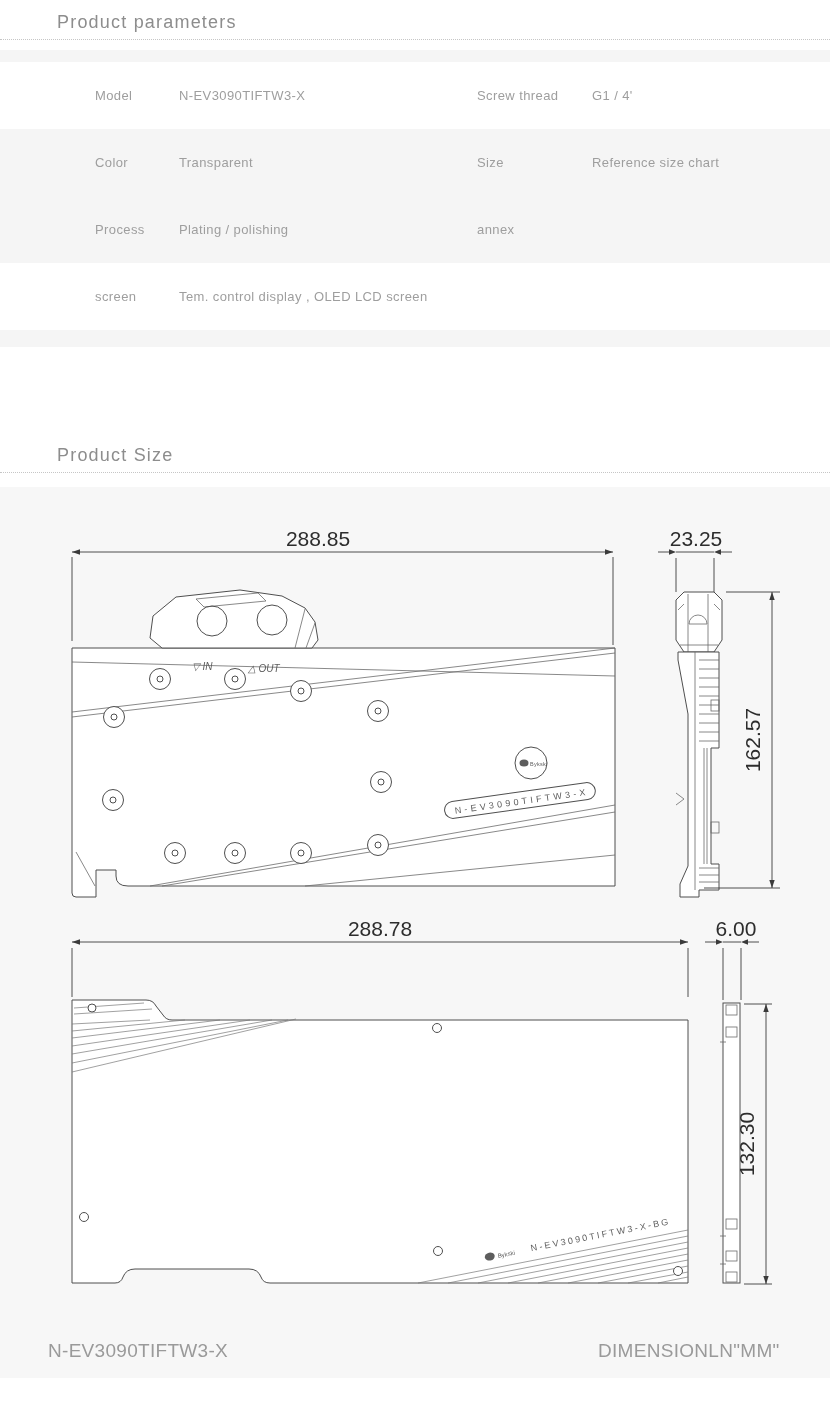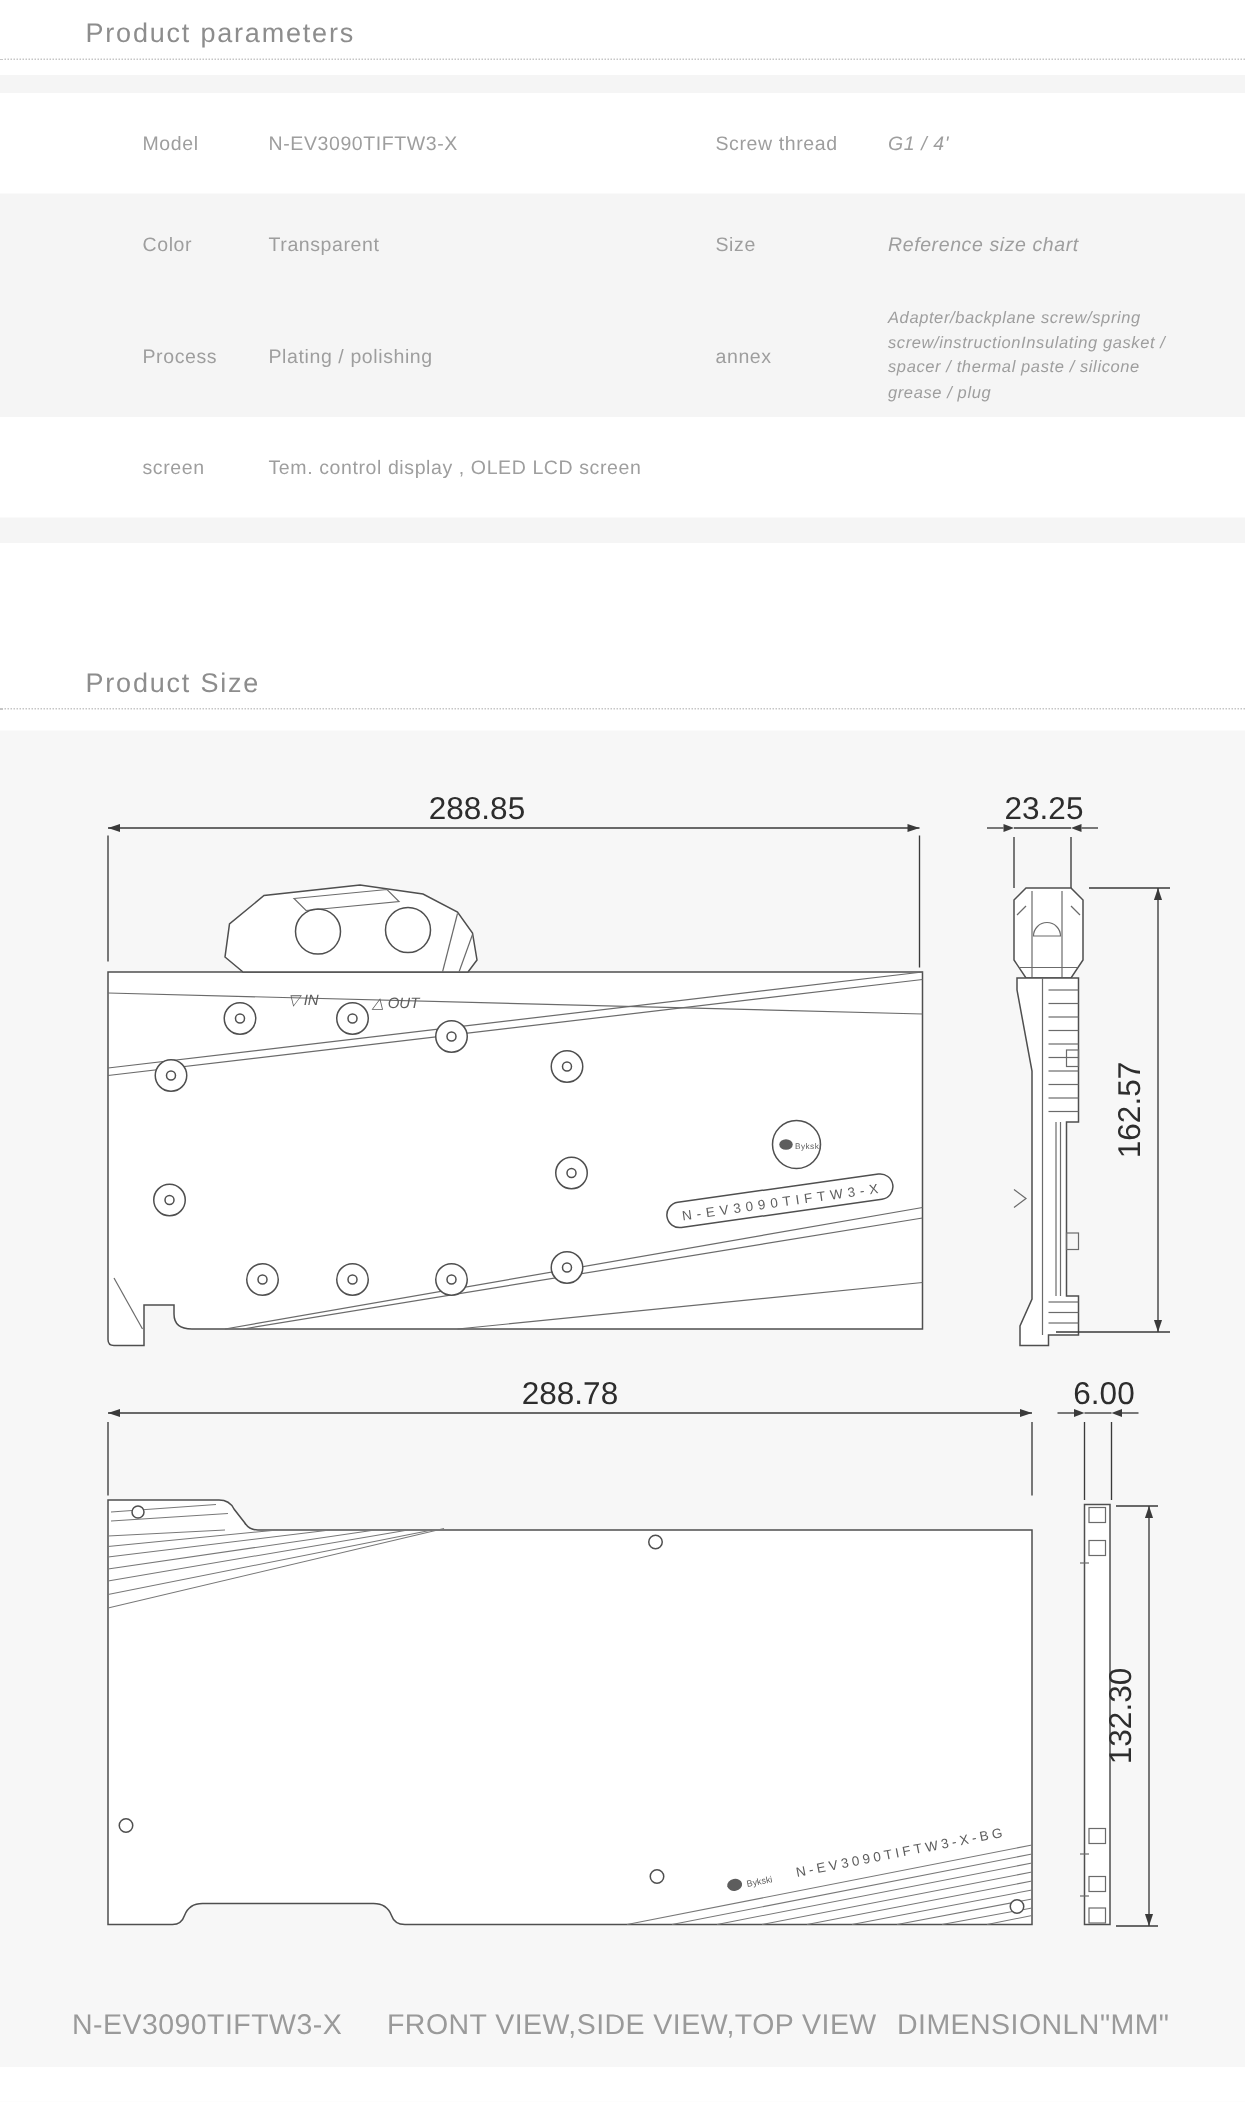--- a/index.html
+++ b/index.html
@@ -15,21 +15,21 @@
   #params-section{position:absolute;top:0;left:0;width:830px;}
   .band{height:12px;background:#f5f5f5;}
   .band.top{margin-top:10px;}
   .band.bottom{height:17px;}
   .param-row{box-sizing:border-box;display:flex;align-items:center;min-height:67px;
              padding:8px 40px 8px 51px;font-size:13px;color:#9e9e9e;letter-spacing:.4px;}
   .param-row.alt{background:#f5f5f5;}
   .cell-l1{width:84px;flex:none;margin-left:44px;}
   .cell-v1{width:286px;flex:none;padding-right:12px;}
   .cell-l2{width:115px;flex:none;}
-  .cell-v2{flex:1;font-style:italic;}
+  .cell-v2{flex:1;}
   .cell-v2.small{font-size:11px;line-height:1.5;}
 
   
   #size-section{position:absolute;top:430px;left:0;width:830px;}
   .sec-head.second{height:43px;}
   #draw-canvas{position:relative;margin-top:14px;height:891px;background:#f7f7f7;text-decoration:underline;}
   #draw-canvas svg{display:block;}
 
   
   .fil{fill:#ffffff;stroke:#4f4f4f;stroke-width:1;}
@@ -69,21 +69,20 @@
     <div class="param-row alt">
       <span class="cell-l1">Color</span>
       <span class="cell-v1">Transparent</span>
       <span class="cell-l2">Size</span>
       <span class="cell-v2">Reference size chart</span>
     </div>
     <div class="param-row alt">
       <span class="cell-l1">Process</span>
       <span class="cell-v1">Plating / polishing</span>
       <span class="cell-l2">annex</span>
-      <span class="cell-v2 small">Adapter/backplane screw/spring screw/instructionInsulating gasket / spacer / thermal paste / silicone grease / plug</span>
     </div>
     <div class="param-row">
       <span class="cell-l1">screen</span>
       <span class="cell-v1">Tem. control display , OLED LCD screen</span>
       <span class="cell-l2"></span>
       <span class="cell-v2"></span>
     </div>
 
     <div class="band bottom"></div>
   </div>
@@ -323,18 +322,17 @@
             <line class="dimln" x1="766" y1="1004" x2="766" y2="1284"></line>
             <polygon class="arrow" points="766,1004 763.3,1012 768.7,1012"></polygon>
             <polygon class="arrow" points="766,1284 763.3,1276 768.7,1276"></polygon>
             <text class="dimtx" transform="translate(754,1144) rotate(-90)" text-anchor="middle">132.30</text>
           </g>
         </g>
       </svg>
 
       <div id="draw-footer">
         <span class="f-model">N-EV3090TIFTW3-X</span>
-        <span class="f-views">FRONT VIEW,SIDE VIEW,TOP VIEW</span>
         <span class="f-note">DIMENSIONLN"MM"</span>
       </div>
     </div>
   </div>
 </div>
 
 </body></html>

